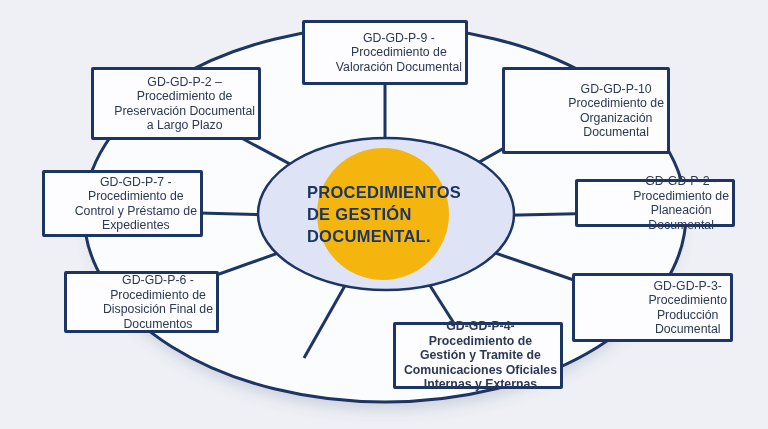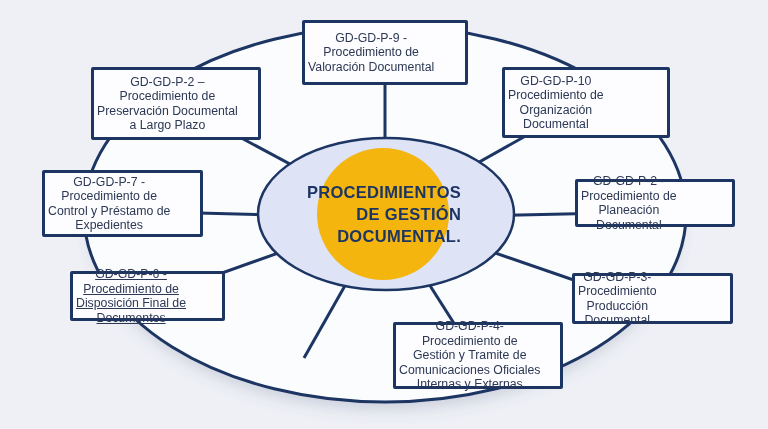--- a/index.html
+++ b/index.html
@@ -28,47 +28,47 @@
   .node {
     position: absolute;
     z-index: 2;
     box-sizing: border-box;
     border: 3px solid var(--navy, #1d3563);
     border-radius: 2px;
     background: var(--box-fill, #fdfdff);
     color: var(--text, #2c3854);
     display: flex;
     align-items: center;
-    justify-content: flex-start;
+    justify-content: flex-end;
     text-align: center;
     font-size: 12.3px;
     line-height: 1.18;
     white-space: pre-line;
     padding: 2px 3px;
   }
 
   .n0 { left: 302px; top: 20px;  width: 166px; height: 65px; }
-  .n1 { left: 502px; top: 67px;  width: 168px; height: 71px; }
+  .n1 { left: 502px; top: 67px;  width: 168px; height: 87px; }
   .n2 { left: 575px; top: 179px; width: 160px; height: 48px; }
-  .n3 { left: 572px; top: 273px; width: 161px; height: 51px; }
-  .n4 { left: 393px; top: 322px; width: 170px; height: 67px; }
+  .n3 { left: 572px; top: 273px; width: 161px; height: 69px; }
+  .n4 { left: 393px; top: 322px; width: 170px; height: 67px; font-weight: bold; }
   .n5 { left: 225px; top: 322px; width: 158px; height: 73px; }
-  .n6 { left: 70px;  top: 271px; width: 155px; height: 50px; text-decoration: underline; }
+  .n6 { left: 64px;  top: 271px; width: 155px; height: 62px; }
   .n7 { left: 42px;  top: 170px; width: 161px; height: 67px; }
   .n8 { left: 91px;  top: 67px;  width: 170px; height: 73px; }
 
   .center-label {
     position: absolute;
     z-index: 3;
     left: 286px; top: 168px;
     width: 196px; height: 94px;
     display: flex;
     align-items: center;
     justify-content: center;
-    text-align: right;
+    text-align: left;
     font-size: 16.5px;
     font-weight: bold;
     line-height: 1.32;
     letter-spacing: 0.3px;
     color: var(--navy, #1d3563);
     white-space: pre-line;
   }
 </style>
 </head>
 <body>

